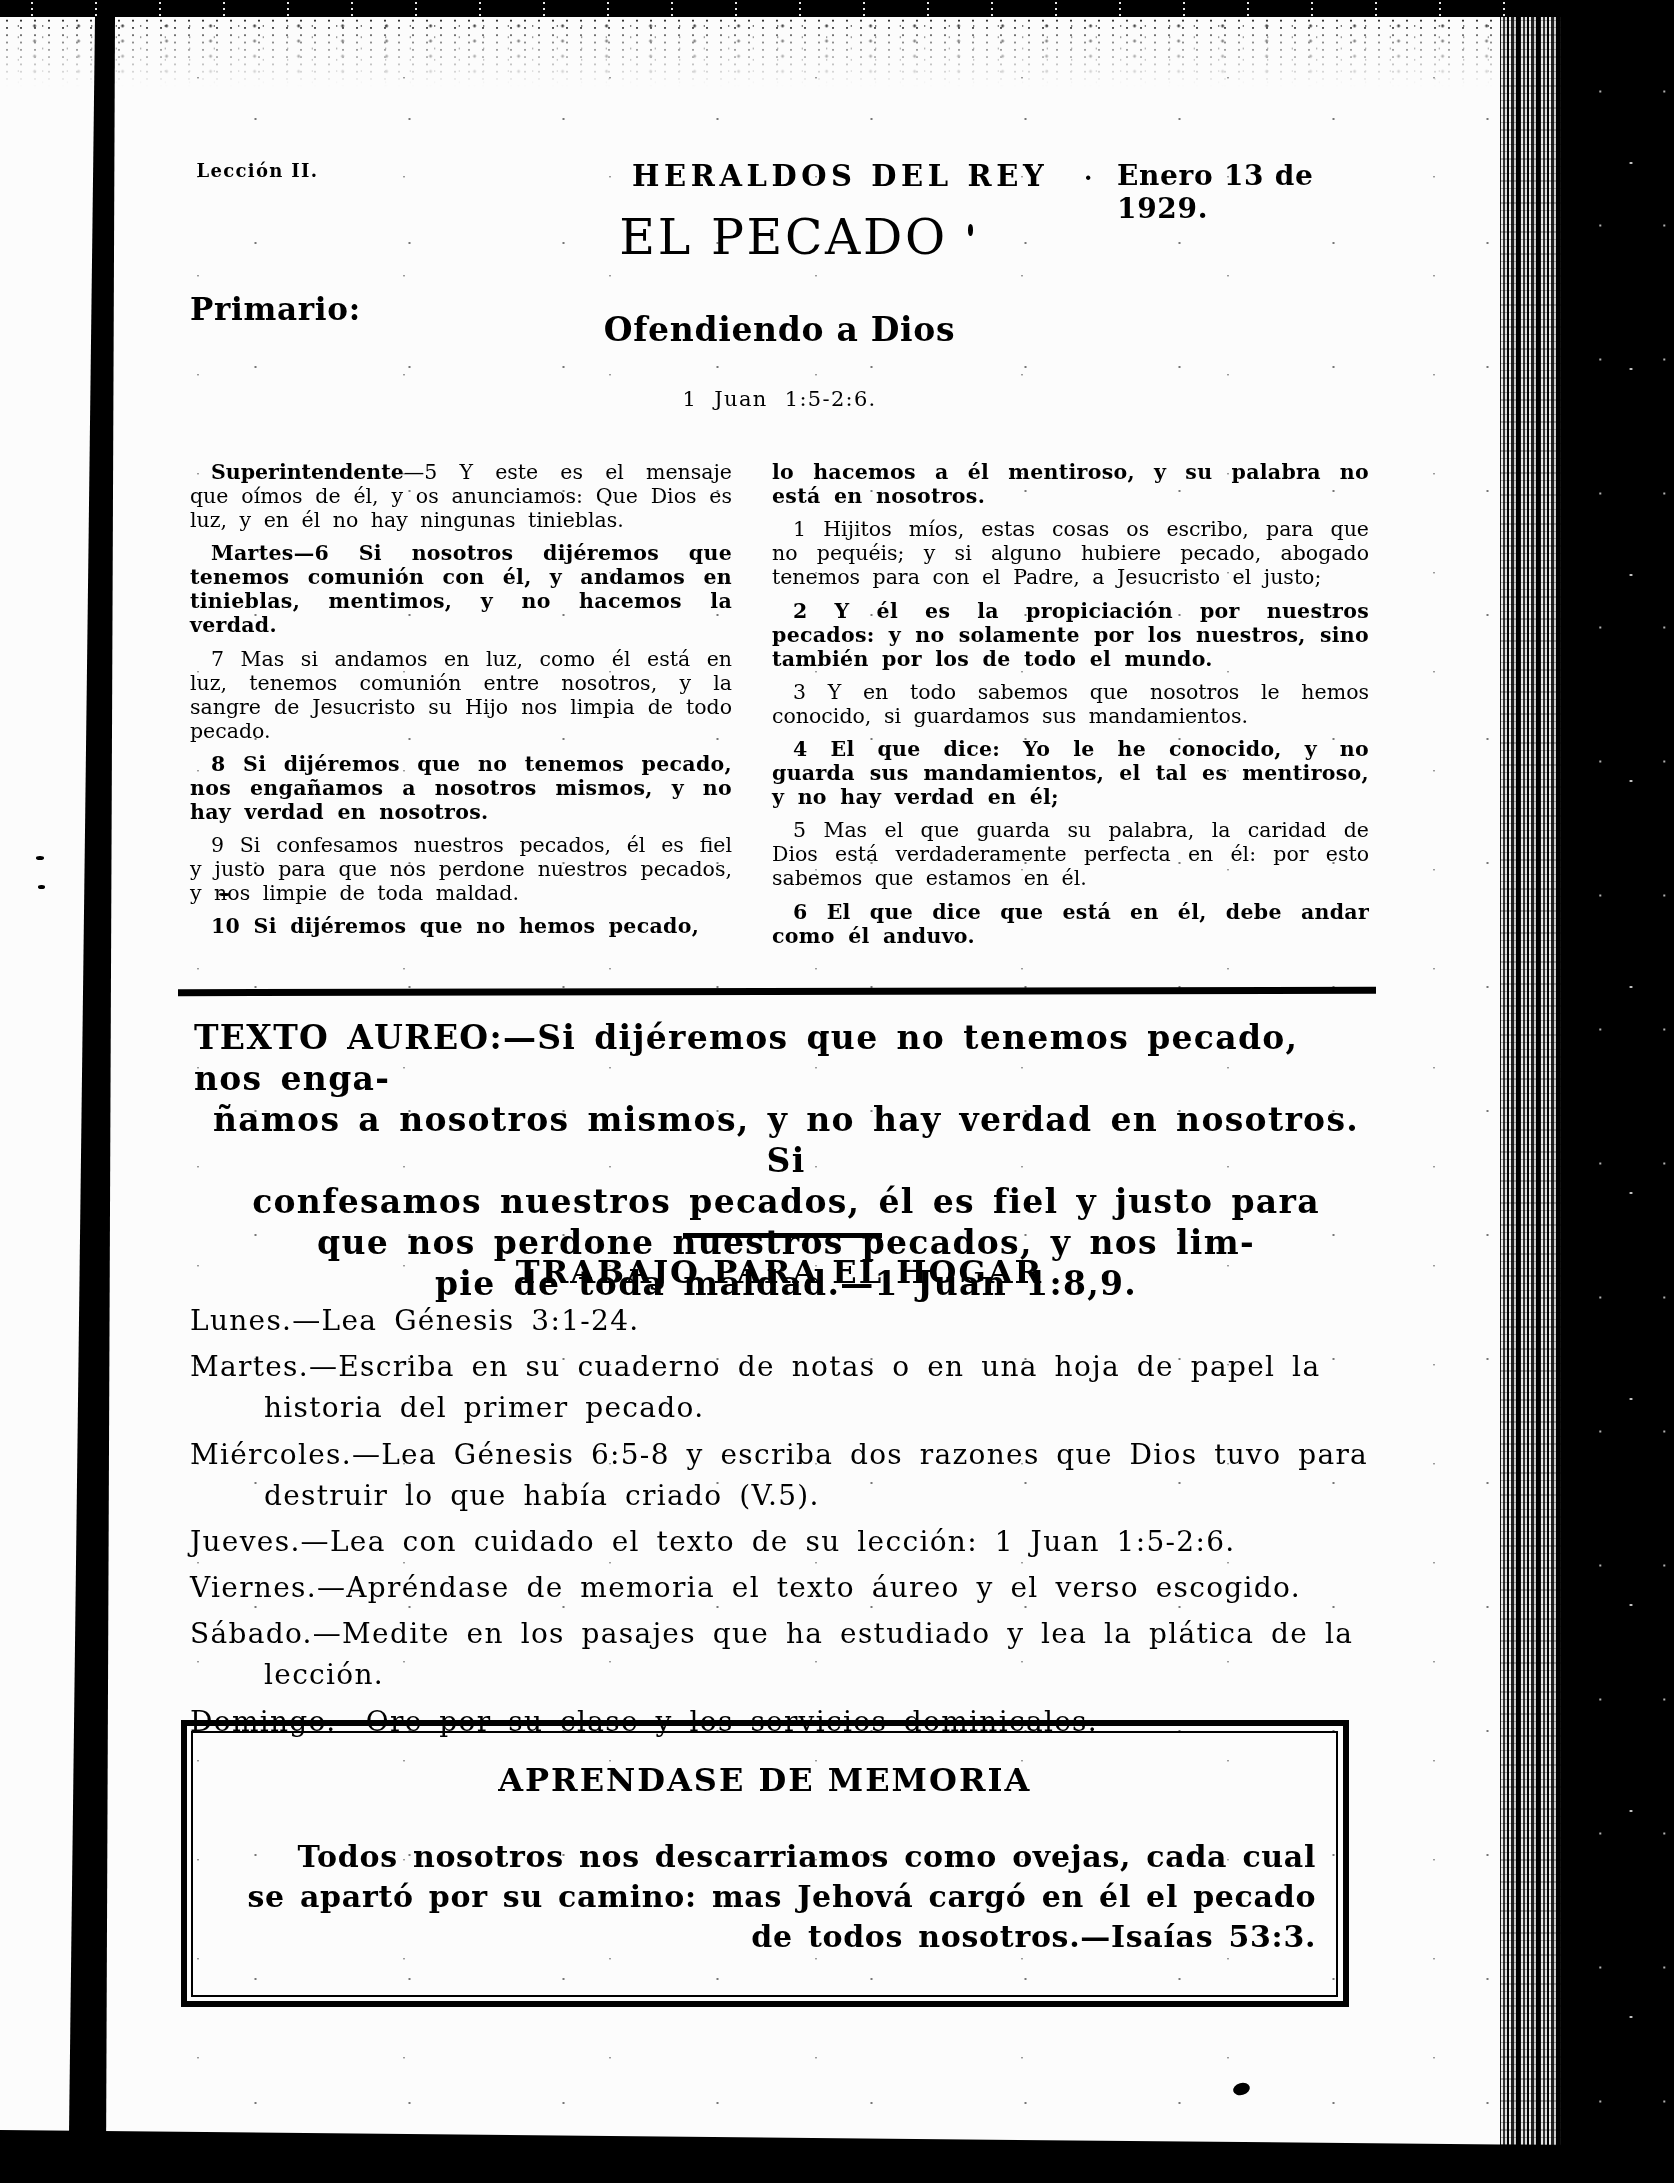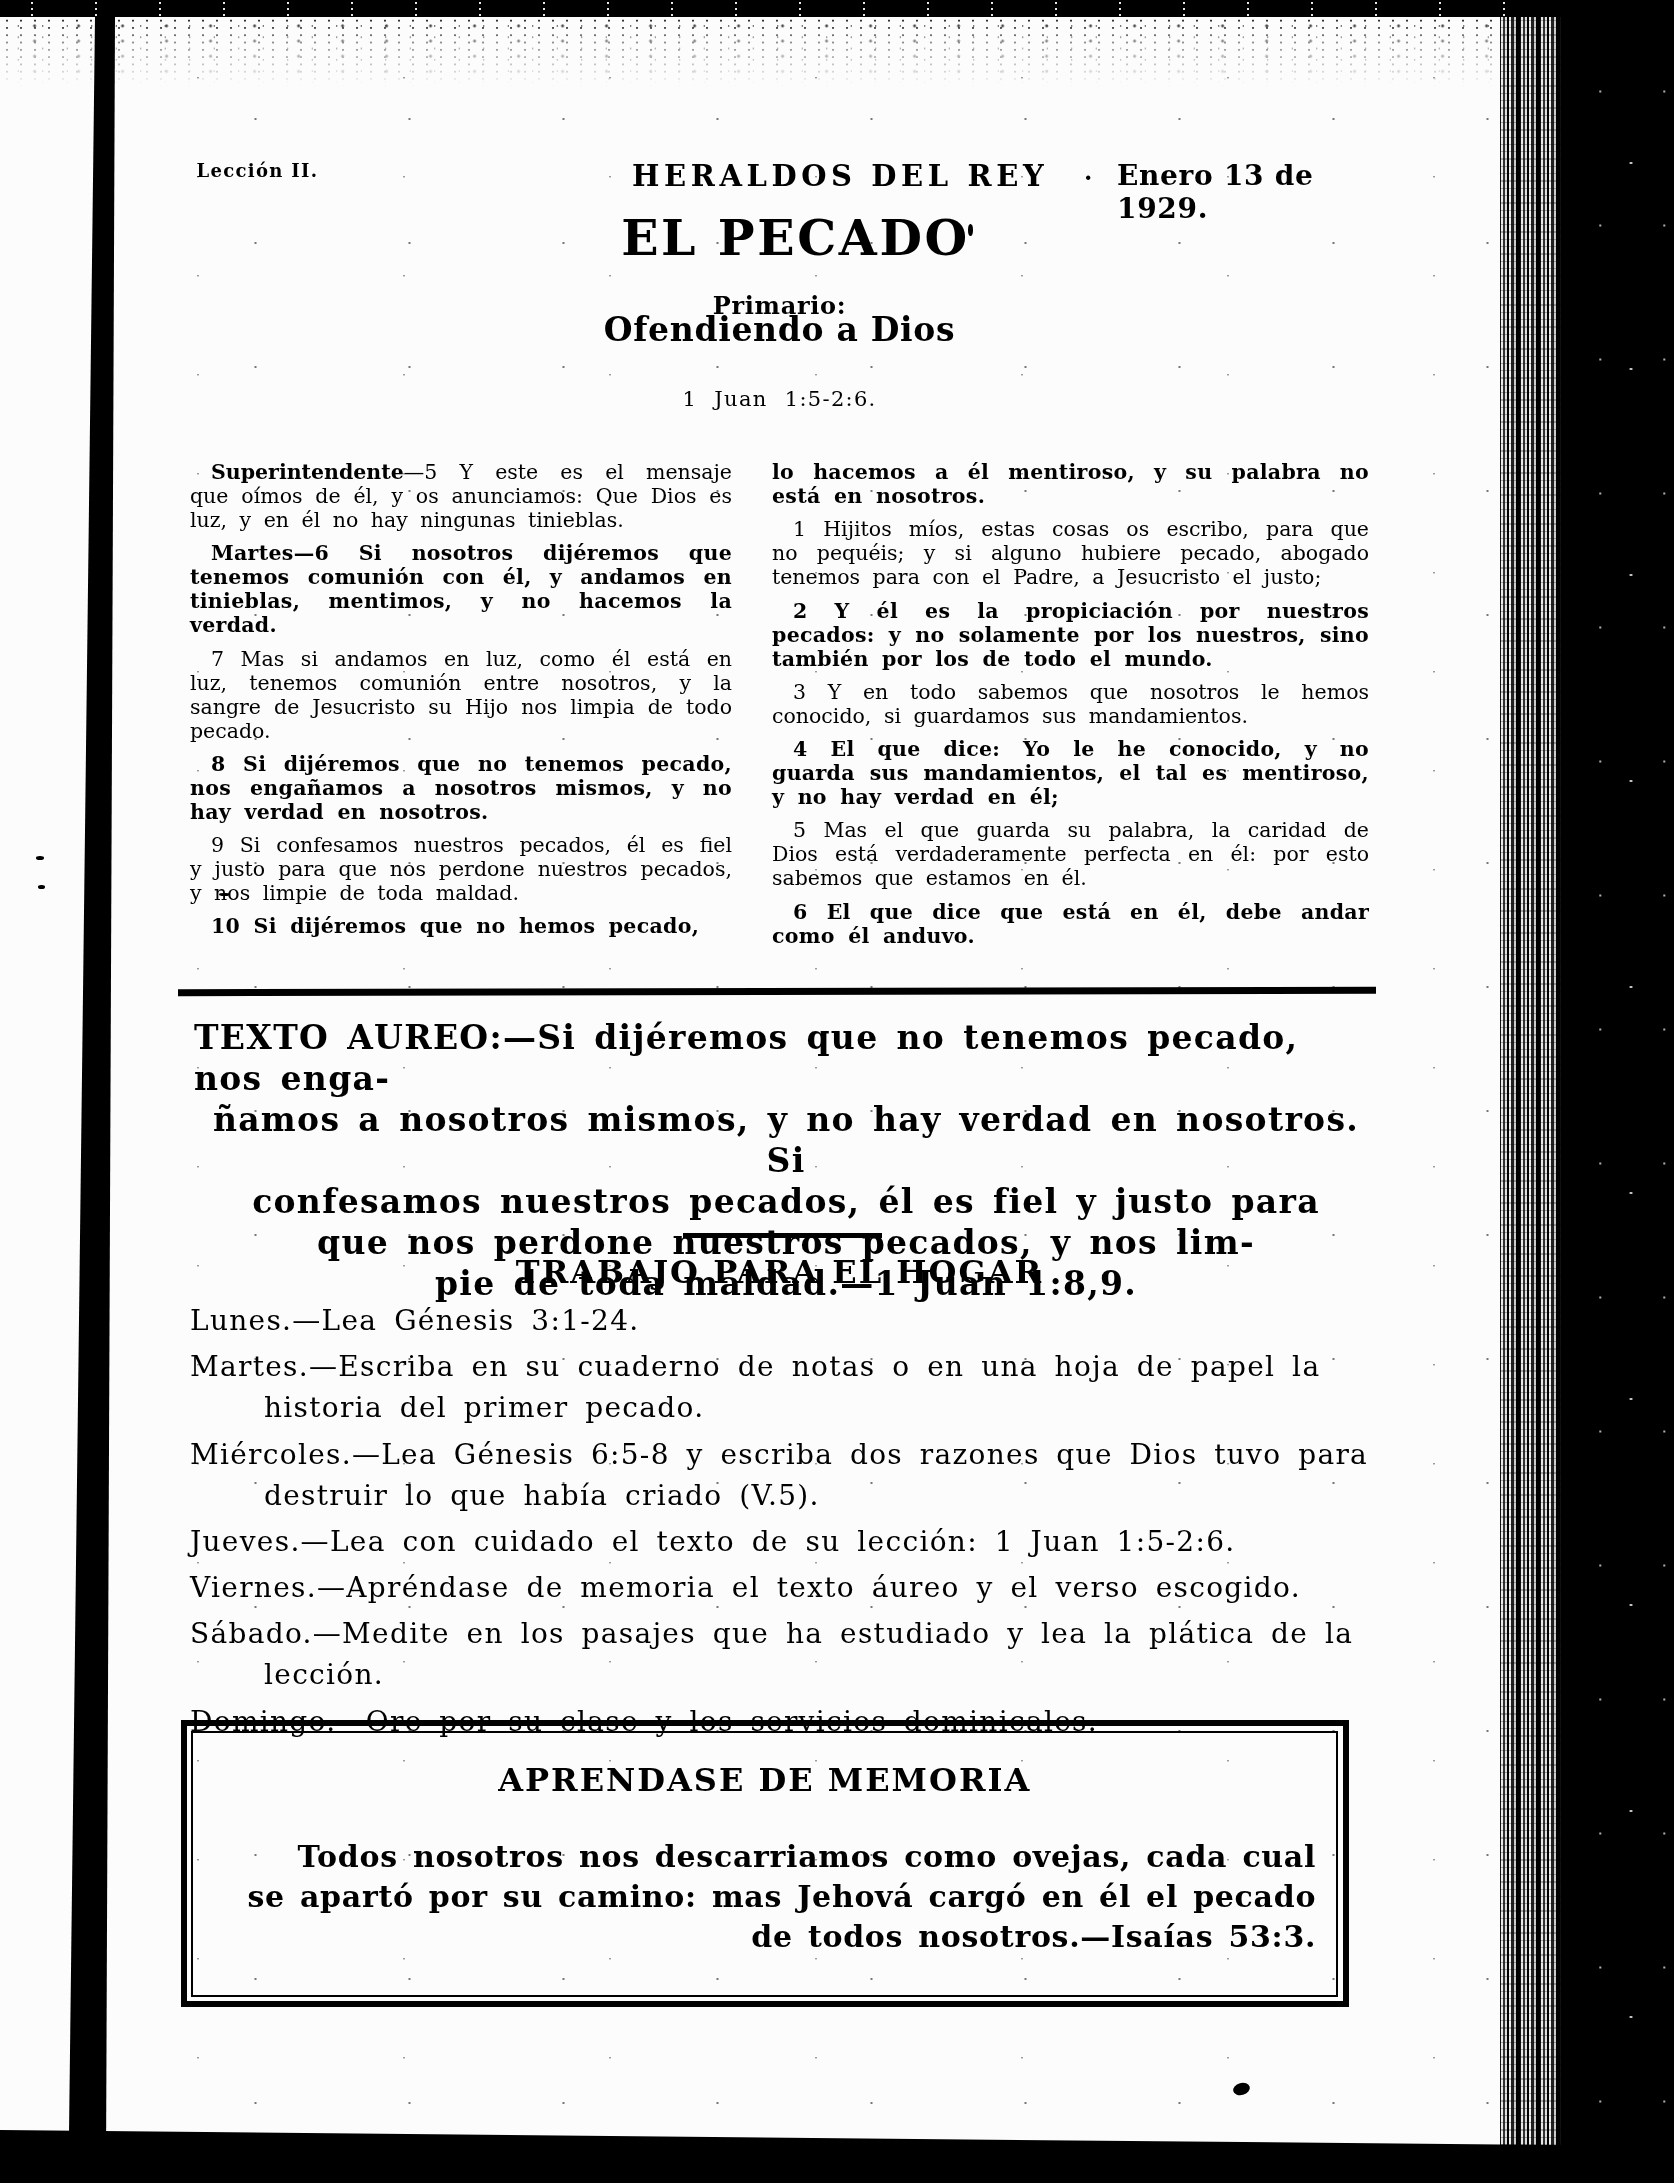--- a/index.html
+++ b/index.html
@@ -36,24 +36,24 @@
   .ink-dot{position:absolute;left:1233px;top:2083px;width:17px;height:12px;background:#000;
         border-radius:50%;transform:rotate(-15deg);}
   .speck{position:absolute;background:#000;border-radius:45%;}
   
   .content{position:absolute;left:190px;top:0;width:1179px;}
   .hdr{position:absolute;top:159px;left:0;width:1212px;height:32px;font-weight:700;}
   .hdr-lesson{position:absolute;left:6.6px;top:1.3px;font-size:18px;letter-spacing:1.3px;}
   .hdr-pub{position:absolute;left:442px;top:0;font-size:29px;letter-spacing:4.6px;}
   .hdr-dot{position:absolute;left:894px;top:4px;font-size:24px;}
   .hdr-date{position:absolute;left:927px;top:0;font-size:28px;letter-spacing:0.7px;}
-  .title{position:absolute;top:209px;left:16px;width:1179px;text-align:center;
-        font-size:49px;font-weight:700;letter-spacing:2.6px;}
-  .grade{position:absolute;top:291px;left:0;width:1179px;text-align:center;
-        font-size:24px;font-weight:700;letter-spacing:0.7px;}
+  .title{position:absolute;top:209px;left:4px;width:1179px;text-align:center;
+        font-size:49px;font-weight:400;letter-spacing:2.6px;}
+  .grade{position:absolute;top:291px;left:0;width:1179px;
+        font-size:31px;font-weight:700;letter-spacing:0.7px;}
   .lesson-title{position:absolute;top:310px;left:0;width:1179px;text-align:center;
         font-size:33px;font-weight:700;letter-spacing:0.7px;}
   .scripture-ref{position:absolute;top:387px;left:0;width:1179px;text-align:center;
         font-size:21px;letter-spacing:1.3px;word-spacing:9.3px;}
   .cols{position:absolute;top:460px;left:0;width:1179px;display:grid;
         grid-template-columns:542px 597px;column-gap:40px;}
   .para{margin:0 0 9.3px 0;font-size:20.5px;line-height:24px;text-align:justify;
         text-indent:21px;word-spacing:6px;}
   .para.b{font-weight:700;letter-spacing:0.3px;}
   .para.cont{text-indent:0;}

